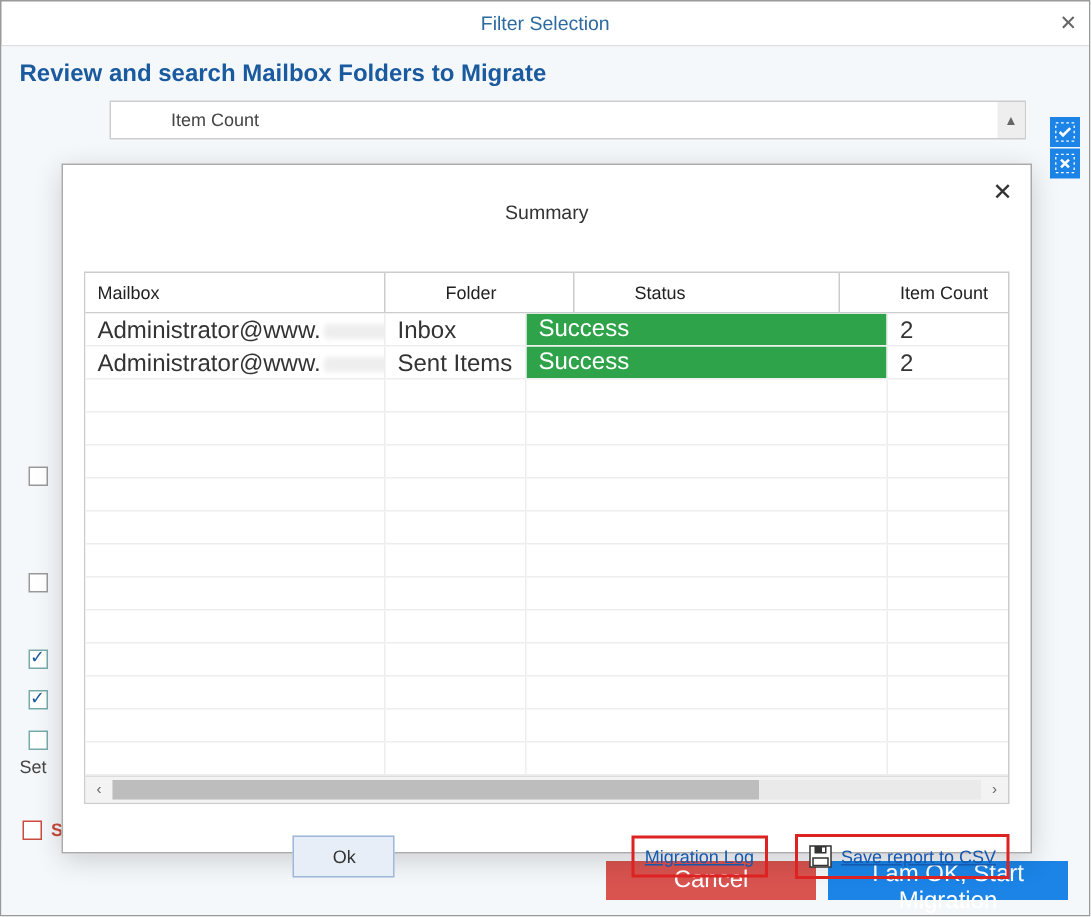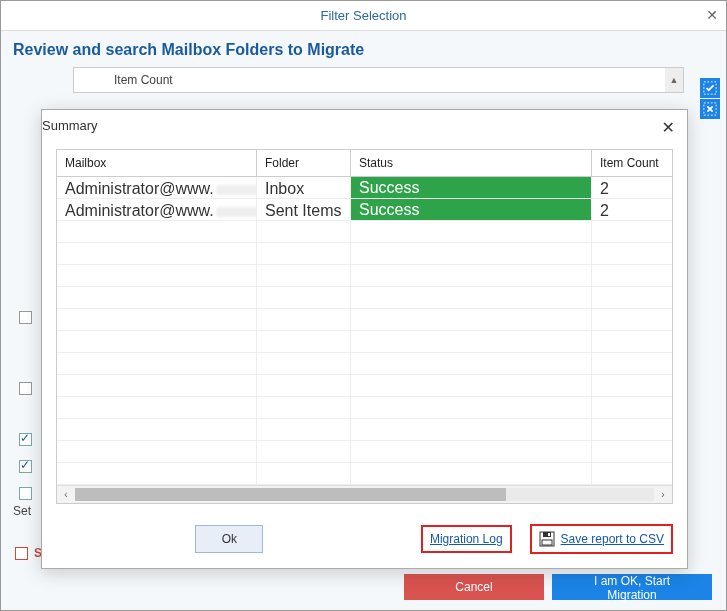--- a/index.html
+++ b/index.html
@@ -18,30 +18,30 @@
     .left-checks { position: absolute; left: 18px; top: 280px; display:flex; flex-direction:column; gap: 58px; }
     .left-checks .cb { width: 13px; height: 13px; border:1px solid #999; background:#fff; }
     .left-checks2 { position:absolute; left:18px; top:402px; display:flex; flex-direction:column; gap:14px; }
     .left-checks2 .cb { width:13px; height:13px; border:1px solid #7aa; background:#fff; position:relative; }
     .left-checks2 .cb.checked::after { content:"✓"; position:absolute; left:0; top:-3px; font-size:12px; color:#1a5a9e; }
     .set-label { position:absolute; left:12px; bottom: 92px; font-size:12px; color:#444; }
     .skip-row { position:absolute; left:14px; bottom: 50px; display:flex; align-items:center; gap:6px; }
     .skip-row .cb { width:13px; height:13px; border:1px solid #c94c3e; background:#fff; }
     .skip-row .label { color:#c94c3e; font-size:12px; font-weight:bold; }
     .footer { background:#f5f8fb; padding: 10px 14px; display:flex; justify-content:flex-end; gap:8px; position:absolute; bottom:0; left:0; right:0; }
-    .btn { height:26px; padding:0 18px; border:none; font-size:12px; cursor:pointer; }
+    .btn { height:26px; padding:0 18px; border:none; font-size:16px; cursor:pointer; }
     .btn-cancel { background:#d9534f; color:#fff; width:140px; }
     .btn-primary { background:#1b84e6; color:#fff; width:160px; }
     
     .modal { position:absolute; left:40px; top:78px; right:38px; height:460px; background:#fff; border:1px solid #aaa; box-shadow:0 4px 18px rgba(0,0,0,.18); display:flex; flex-direction:column; }
-    .modal-title { text-align:left; padding:8px 0; font-size:13px; color:#333; position:relative; }
+    .modal-title { text-align:center; padding:24px 0; font-size:13px; color:#333; position:relative; }
     .modal-title .close { position:absolute; right:12px; top:8px; font-size:16px; cursor:pointer; color:#333; }
     .modal-body { flex:1; padding:8px 14px; display:flex; flex-direction:column; }
     .grid { border:1px solid #ccc; flex:1; display:flex; flex-direction:column; min-height:0; }
-    .grid-head { display:flex; background:#fff; border-bottom:1px solid #ccc; }
+    .grid-head { display:flex; background:#fff; border-bottom:1px solid #ccc;gap:32px; }
     .grid-head .gh { padding:6px 8px; border-right:1px solid #ccc; font-size:12px; color:#222; }
     .gh:last-child { border-right:none; }
     .c-mbx { flex:0 0 200px; }
     .c-fldr { flex:0 0 94px; }
     .c-status { flex:1; }
     .c-cnt { flex:0 0 80px; }
     .grid-rows { flex:1; overflow:hidden; background:#fff; }
     .gr { display:flex; border-bottom:1px solid #eee; height:22px; align-items:stretch; }
     .gc { padding:3px 8px; font-size:16px; border-right:1px solid #eee; overflow:hidden; white-space:nowrap; }
     .gc:last-child { border-right:none; }

